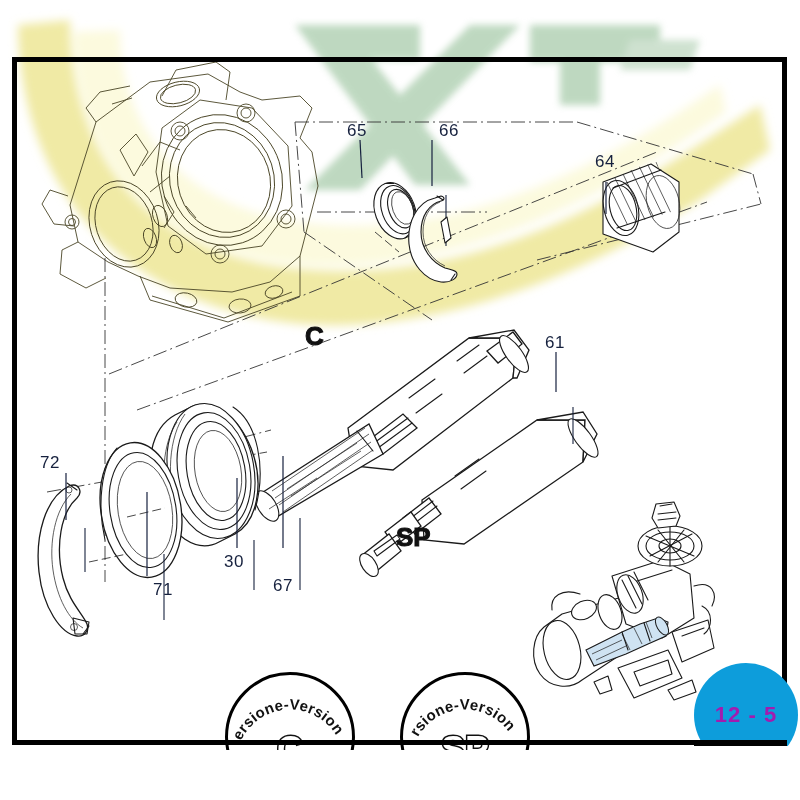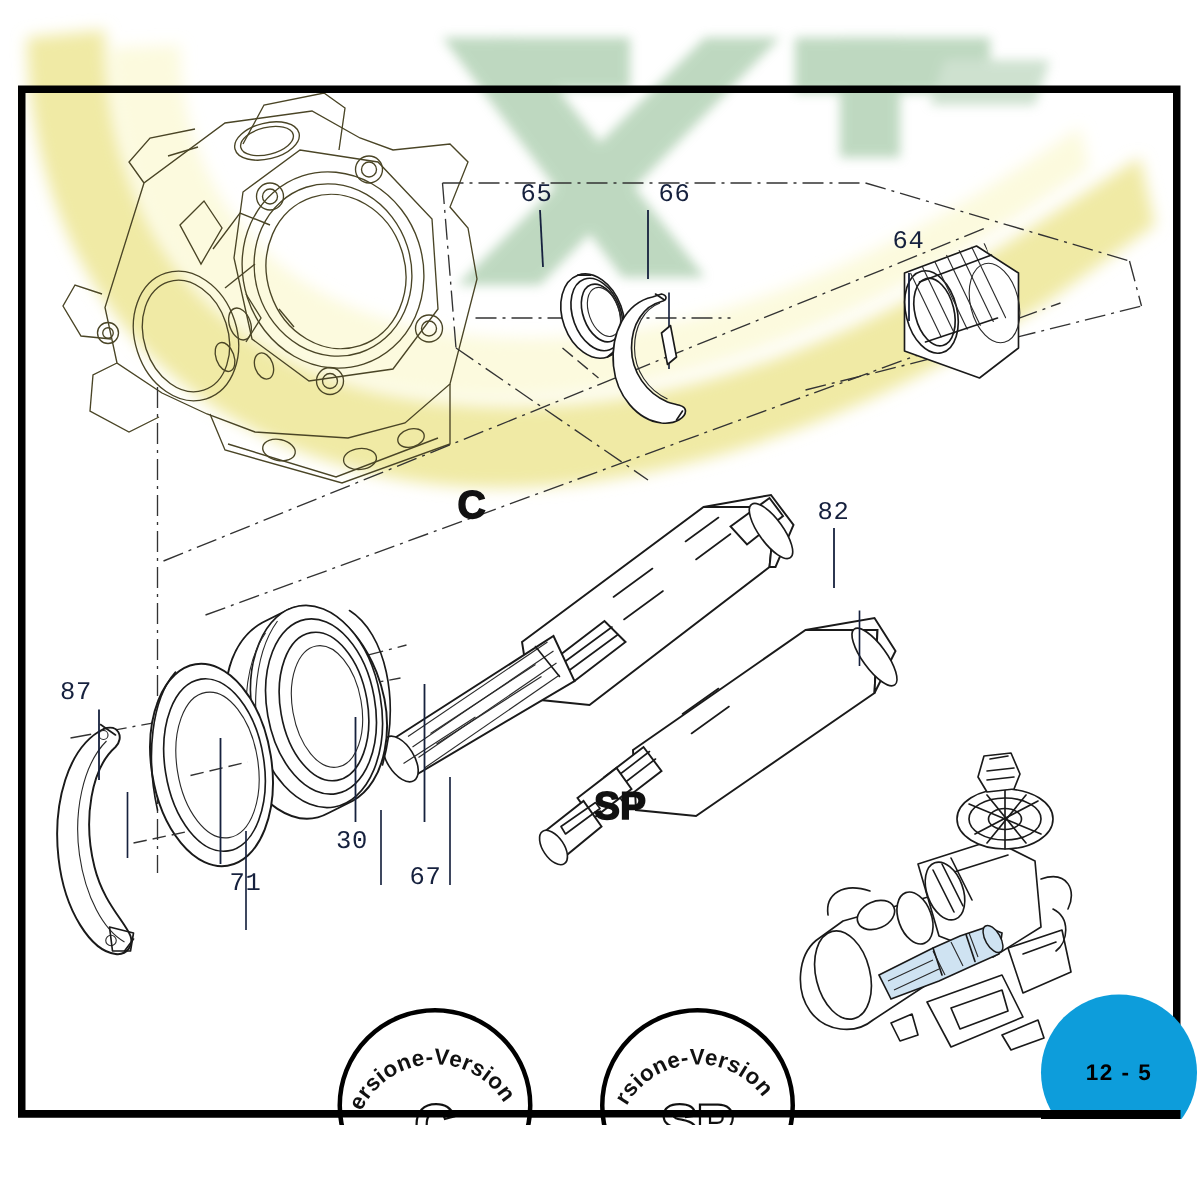--- a/index.html
+++ b/index.html
@@ -10,43 +10,43 @@
   
   .wm-layer{position:absolute;inset:0;pointer-events:none;}
 
   
   #frame{position:absolute;left:12px;top:57px;width:775px;height:688px;
          border:5px solid #000;box-sizing:border-box;}
   #clip{position:absolute;left:17px;top:62px;width:765px;height:678px;
         overflow:hidden;}
 
   
-  .num{position:absolute;font-family:Liberation Mono, monospace;
+  .num{position:absolute;font-family:Liberation Sans, sans-serif;
        font-size:17px;font-weight:400;color:#16213e;letter-spacing:.5px;}
 
   
   .vletter{position:absolute;font-family:"Liberation Sans",sans-serif;
            font-weight:bold;font-size:26px;color:#111;
            -webkit-text-stroke:1px #111;}
 
   
   .badge{position:absolute;width:124px;height:124px;border-radius:50%;
          border:3px solid #000;background:#fff;overflow:hidden;}
   .badge .big{position:absolute;left:0;right:0;top:54px;text-align:center;
        font-family:"Liberation Sans",sans-serif;font-weight:bold;font-size:36px;
        color:#fff;-webkit-text-stroke:3px #111;paint-order:stroke fill;}
   .arcsvg{position:absolute;left:0;top:0;}
 
   
   #pagebadge{position:absolute;left:694px;top:663px;width:104px;height:104px;
       border-radius:50%;background:#0d9ddb;}
   #pagenum{position:absolute;left:694px;top:663px;width:104px;height:104px;
       display:flex;align-items:center;justify-content:center;
-      color:#000000;font-family:"Liberation Sans",sans-serif;font-weight:bold;
-      font-size:15px;letter-spacing:1px;}
+      color:#a21caf;font-family:"Liberation Sans",sans-serif;font-weight:bold;
+      font-size:22px;letter-spacing:1px;}
   .badgemask{position:absolute;background:#fff;}
 </style>
 </head>
 <body>
 
 <div id="page">
 
   <div class="wm-layer">
     <svg width="800" height="800" style="position:absolute;left:0;top:0;">
       <defs>
@@ -348,24 +348,24 @@
           <path class="ln" d="M100,130 L106,148 M122,121 L128,139"></path>
         </g>
       </g>
     </svg>
   </div>
 
   <div class="num" style="left:595px;top:152px">64</div>
   <div class="num" style="left:347px;top:121px">65</div>
   <div class="num" style="left:439px;top:121px">66</div>
   <div class="num" style="left:273px;top:576px">67</div>
-  <div class="num" style="left:545px;top:333px">82</div>
+  <div class="num" style="left:545px;top:333px">61</div>
   <div class="num" style="left:224px;top:552px">30</div>
   <div class="num" style="left:153px;top:580px">71</div>
-  <div class="num" style="left:40px;top:453px">87</div>
+  <div class="num" style="left:40px;top:453px">72</div>
 
   <svg width="800" height="800" style="position:absolute;left:0;top:0;pointer-events:none;">
     <g stroke="#16213e" stroke-width="1.2" fill="none">
       <path d="M606,182 L606,214"></path>
       <path d="M360,140 L362,178"></path>
       <path d="M432,140 L432,186"></path>
       <path d="M283,456 L283,548"></path>
       <path d="M556,352 L556,392"></path>
       <path d="M237,478 L237,548"></path>
       <path d="M147,492 L147,576"></path>

